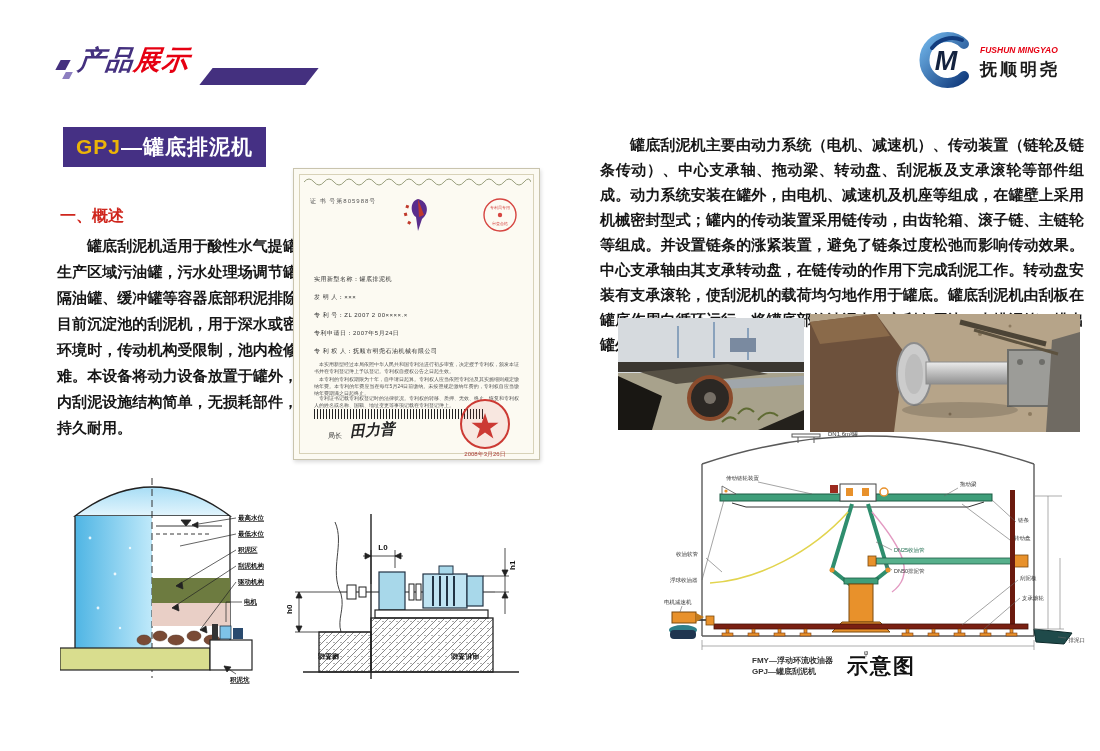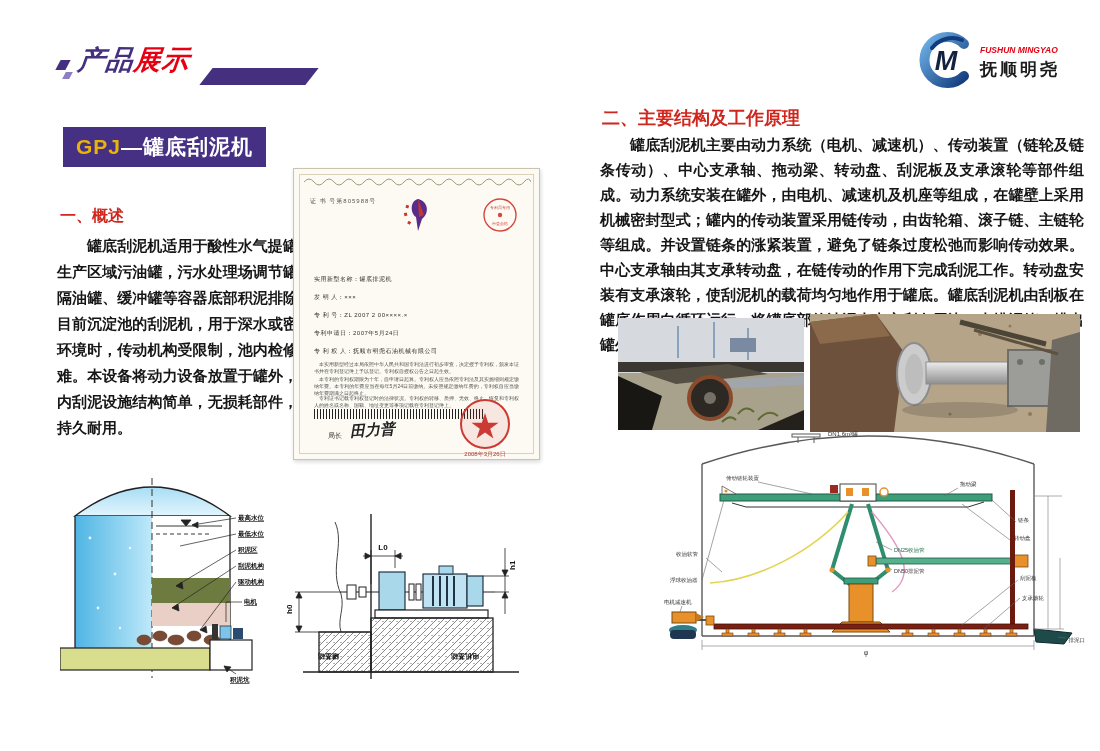--- a/index.html
+++ b/index.html
@@ -100,21 +100,21 @@
         <path d="M52,16 A23,23 0 1 0 52,48" fill="none" stroke="url(#cblue)" stroke-width="10" stroke-linecap="round"></path>
         <path d="M50,12 A26,26 0 0 0 20,20" fill="none" stroke="#123c7e" stroke-width="4" stroke-linecap="round"></path>
         <text x="34" y="42" font-size="27" font-weight="bold" font-style="italic" fill="#13223f" text-anchor="middle" font-family="Liberation Serif, DejaVu Serif, serif">M</text>
       </g>
       <text x="68" y="25" font-size="8.5" font-weight="bold" font-style="italic" fill="#e60012" font-family="Liberation Serif, DejaVu Serif, serif">FUSHUN MINGYAO</text>
       <text x="68" y="47" font-size="17" font-weight="bold" fill="#1c1c1c" letter-spacing="3">抚顺明尧</text>
     </svg>
   </div>
 
   <div class="abs gpj-box">
-    <span class="code">GPJ</span><span>—罐底刮泥机</span>
+    <span class="code">GPJ</span><span>—罐底排泥机</span>
   </div>
 
   <div class="abs sec-head h-overview">一、概述</div>
   <div class="abs overview-text">罐底刮泥机适用于酸性水气提罐及生产区域污油罐，污水处理场调节罐、隔油罐、缓冲罐等容器底部积泥排除，目前沉淀池的刮泥机，用于深水或密闭环境时，传动机构受限制，池内检修困难。本设备将动力设备放置于罐外，罐内刮泥设施结构简单，无损耗部件，可持久耐用。</div>
 
   <div class="abs cert">
     <div class="cert-inner"></div>
     <svg class="abs cert-wave" viewBox="0 0 227 10">
       <path d="M0,5 q5,-6 10,0 t10,0 t10,0 t10,0 t10,0 t10,0 t10,0 t10,0 t10,0 t10,0 t10,0 t10,0 t10,0 t10,0 t10,0 t10,0 t10,0 t10,0 t10,0 t10,0 t10,0 t10,0 t7,0" fill="none" stroke="#9aa07e" stroke-width="1"></path>
     </svg>
@@ -145,21 +145,20 @@
     <div class="abs cert-barcode"></div>
     <div class="abs cert-sign-label">局长</div>
     <div class="abs cert-sign-name">田力普</div>
     <svg class="abs cert-seal-bottom" viewBox="0 0 62 62">
       <circle cx="31" cy="27" r="24" fill="rgba(214,69,65,0.10)" stroke="#cc3a34" stroke-width="2"></circle>
       <path d="M31,16 l3.2,9.8 h10.3 l-8.3,6 l3.2,9.8 l-8.4,-6 l-8.4,6 l3.2,-9.8 l-8.3,-6 h10.3 Z" fill="#cc3a34"></path>
       <text x="31" y="59" font-size="6" fill="#a83a32" text-anchor="middle">2008年3月26日</text>
     </svg>
   </div>
 
-  <div class="abs sec-head h-structure">二、主要结构及工作原理</div>
   <div class="abs structure-text">罐底刮泥机主要由动力系统（电机、减速机）、传动装置（链轮及链条传动）、中心支承轴、拖动梁、转动盘、刮泥板及支承滚轮等部件组成。动力系统安装在罐外，由电机、减速机及机座等组成，在罐壁上采用机械密封型式；罐内的传动装置采用链传动，由齿轮箱、滚子链、主链轮等组成。并设置链条的涨紧装置，避免了链条过度松弛而影响传动效果。中心支承轴由其支承转动盘，在链传动的作用下完成刮泥工作。转动盘安装有支承滚轮，使刮泥机的载荷均匀地作用于罐底。罐底刮泥机由刮板在罐底作周向循环运行，将罐底部的油泥由中心刮向周边，由排泥管口排出罐外，进入罐外积泥坑。</div>
 
   <div class="abs photo1">
     <svg width="186" height="112" viewBox="0 0 186 112">
       <rect width="186" height="58" fill="#d6dade"></rect>
       <rect y="55" width="186" height="57" fill="#a8a28c"></rect>
       <g stroke="#8aa2bc" stroke-width="2">
           <line x1="60" y1="8" x2="60" y2="40"></line>
           <line x1="96" y1="4" x2="96" y2="40"></line>
           <line x1="130" y1="10" x2="130" y2="42"></line>
@@ -334,20 +333,27 @@
         <text x="232" y="122" fill="#1d6c4e">DN25收油管</text>
         <text x="232" y="143">DN50排泥管</text>
         <text x="14" y="126">收油软管</text>
         <text x="8" y="152">浮球收油器</text>
         <text x="2" y="174">电机减速机</text>
         <text x="423" y="212" text-anchor="end">排泥口</text>
       </g>
     </svg>
   </div>
 
+  <div class="abs caption">
+    <div class="caption-small">
+      <div>FMY—浮动环流收油器</div>
+      <div>GPJ—罐底刮泥机</div>
+    </div>
+    <div class="caption-title">示意图</div>
+  </div>
 
   <div class="abs tank-diagram">
     <svg width="250" height="208" viewBox="0 0 250 208">
       <defs>
         <linearGradient id="tankBlue" x1="0" y1="0" x2="1" y2="0">
           <stop offset="0" stop-color="#4fb5e4"></stop>
             <stop offset="1" stop-color="#bfe9fa"></stop>
         </linearGradient>
         <linearGradient id="domeBlue" x1="0" y1="0" x2="0" y2="1">
           <stop offset="0" stop-color="#a7ddf5"></stop>

